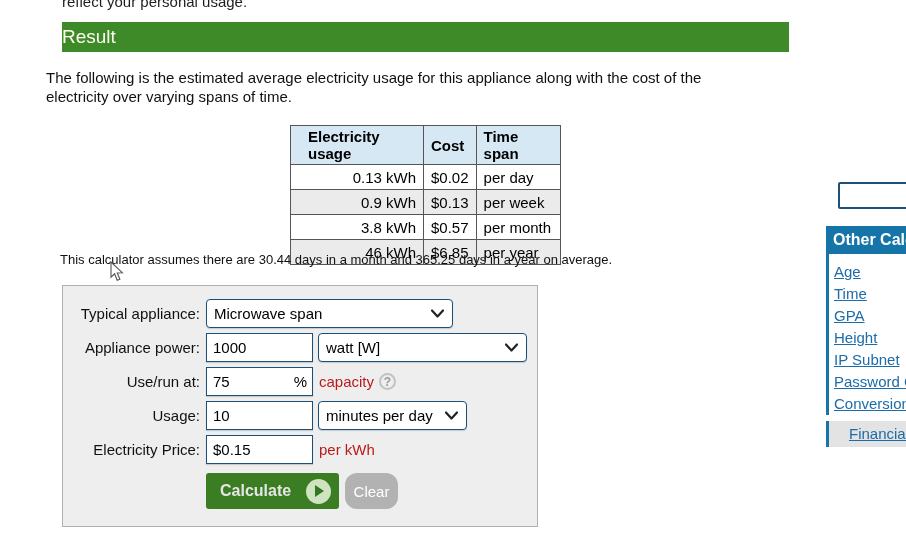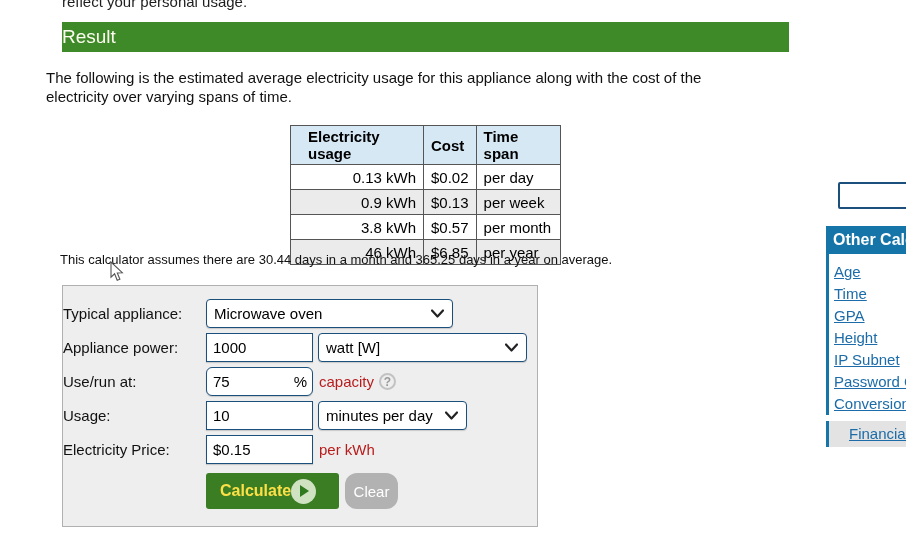--- a/index.html
+++ b/index.html
@@ -25,43 +25,43 @@
   table.result th.c1 { width:133px;padding-left:17px; }
   table.result th.c2 { width:47px; }
   table.result th.c3 { width:84px; }
 
   .assume-note { position:absolute; left:60px; top:252px; font-size:13px; color:#111; }
 
   
   .panel { position:absolute; left:62px; top:285px; width:476px; height:242px;
     background:#eeeeee; border:1px solid #b0b0b0; padding-top:13px; }
   .frow { display:flex; align-items:center; margin-bottom:5px; height:29px; }
-  .flabel { width:141px; font-size:15px; padding-right:4px; flex:0 0 141px; color:#111; }
+  .flabel { width:141px; text-align:right; font-size:15px; padding-right:4px; flex:0 0 141px; color:#111; }
   .tinput { height:29px; border:1px solid #1b4f7c; border-radius:0; background:#fff;
     font-family:"Liberation Sans",sans-serif; font-size:15px; padding:0 6px; outline:none; box-shadow:0 1px 1px #c9c9c9; }
   .w-num { width:107px; }
   .sel { height:29px; border:1px solid #1b4f7c; border-radius:4px; background:#fff;
     display:flex; align-items:center; justify-content:space-between; padding:0 8px 0 7px;
     font-size:15px; cursor:default; box-shadow:0 1px 1px #c9c9c9; }
   .sel-appliance { width:247px; margin-left:2px; }
   .sel-unit { width:209px; margin-left:5px; }
   .sel-usage { width:149px; margin-left:5px; }
   .chev { width:13px; height:9px; flex:0 0 13px; }
-  .pctwrap { width:107px; height:29px; border:1px solid #1b4f7c; border-radius:6px; background:#fff;
+  .pctwrap { width:107px; height:29px; border:1px solid #1b4f7c; border-radius:0; background:#fff;
     display:flex; align-items:center; justify-content:space-between; padding:0 5px 0 6px;
     font-size:15px; box-shadow:0 1px 1px #c9c9c9; }
   .pctwrap input { border:none; outline:none; width:60px; font-size:15px; font-family:"Liberation Sans",sans-serif; background:transparent; }
   .after-txt { font-size:15px; margin-left:6px; color:#b91c1c; }
   .help { display:inline-block; width:17px; height:17px; border:2px solid #c2c2c2; border-radius:50%;
     color:#9a9a9a; font-size:12px; font-weight:bold; text-align:center; line-height:14px; margin-left:5px; }
 
   .btnrow { margin-left:143px; margin-top:9px; display:flex; align-items:center; }
-  .btn-calc { width:133px; height:36px; background:#3a7d22; border:none; border-radius:3px; color:#fde047;
+  .btn-calc { width:133px; height:36px; background:#3a7d22; border:none; border-radius:3px; color:#e5e5e5;
     font-size:16px; font-weight:bold; font-family:"Liberation Sans",sans-serif; display:flex;
-    align-items:center; justify-content:flex-start; padding:0 8px 0 14px; cursor:pointer; }
+    align-items:center; justify-content:space-between; padding:0 8px 0 14px; cursor:pointer; }
   .play-circ { width:25px; height:25px; border-radius:50%; background:#cfe2c2; display:flex; align-items:center; justify-content:center; }
   .play-tri { width:0; height:0; border-left:9px solid #2f7a1f; border-top:6px solid transparent; border-bottom:6px solid transparent; margin-left:2px; }
   .btn-clear { width:53px; height:36px; background:#b2b2b2; border:none; border-radius:12px; color:#fff;
     font-size:15px; font-family:"Liberation Sans",sans-serif; margin-left:6px; cursor:pointer; }
 
   
   .search-box { position:absolute; left:838px; top:182px; width:92px; height:27px;
     border:2px solid #1b4f7c; border-radius:2px; background:#fff; font-size:14px; padding:0 5px;
     font-family:"Liberation Sans",sans-serif; outline:none; }
   .sidebar { position:absolute; left:826px; top:226px; width:130px; }
@@ -120,21 +120,21 @@
     </tbody>
   </table>
 
   <div class="assume-note">This calculator assumes there are 30.44 days in a month and 365.25 days in a year on average.</div>
 
   <div class="panel">
 
     <div class="frow">
       <div class="flabel">Typical appliance:</div>
       <div class="sel sel-appliance">
-        <span>Microwave oven</span>
+        <span>Microwave span</span>
         <svg class="chev" viewBox="0 0 13 9">
             <polyline points="1,1.5 6.5,7.5 12,1.5" fill="none" stroke="#222" stroke-width="2.2" stroke-linecap="round" stroke-linejoin="round"></polyline>
           </svg>
       </div>
     </div>
 
     <div class="frow">
       <div class="flabel">Appliance power:</div>
       <input class="tinput w-num" style="margin-left: 2px;" value="1000">
       <div class="sel sel-unit">

